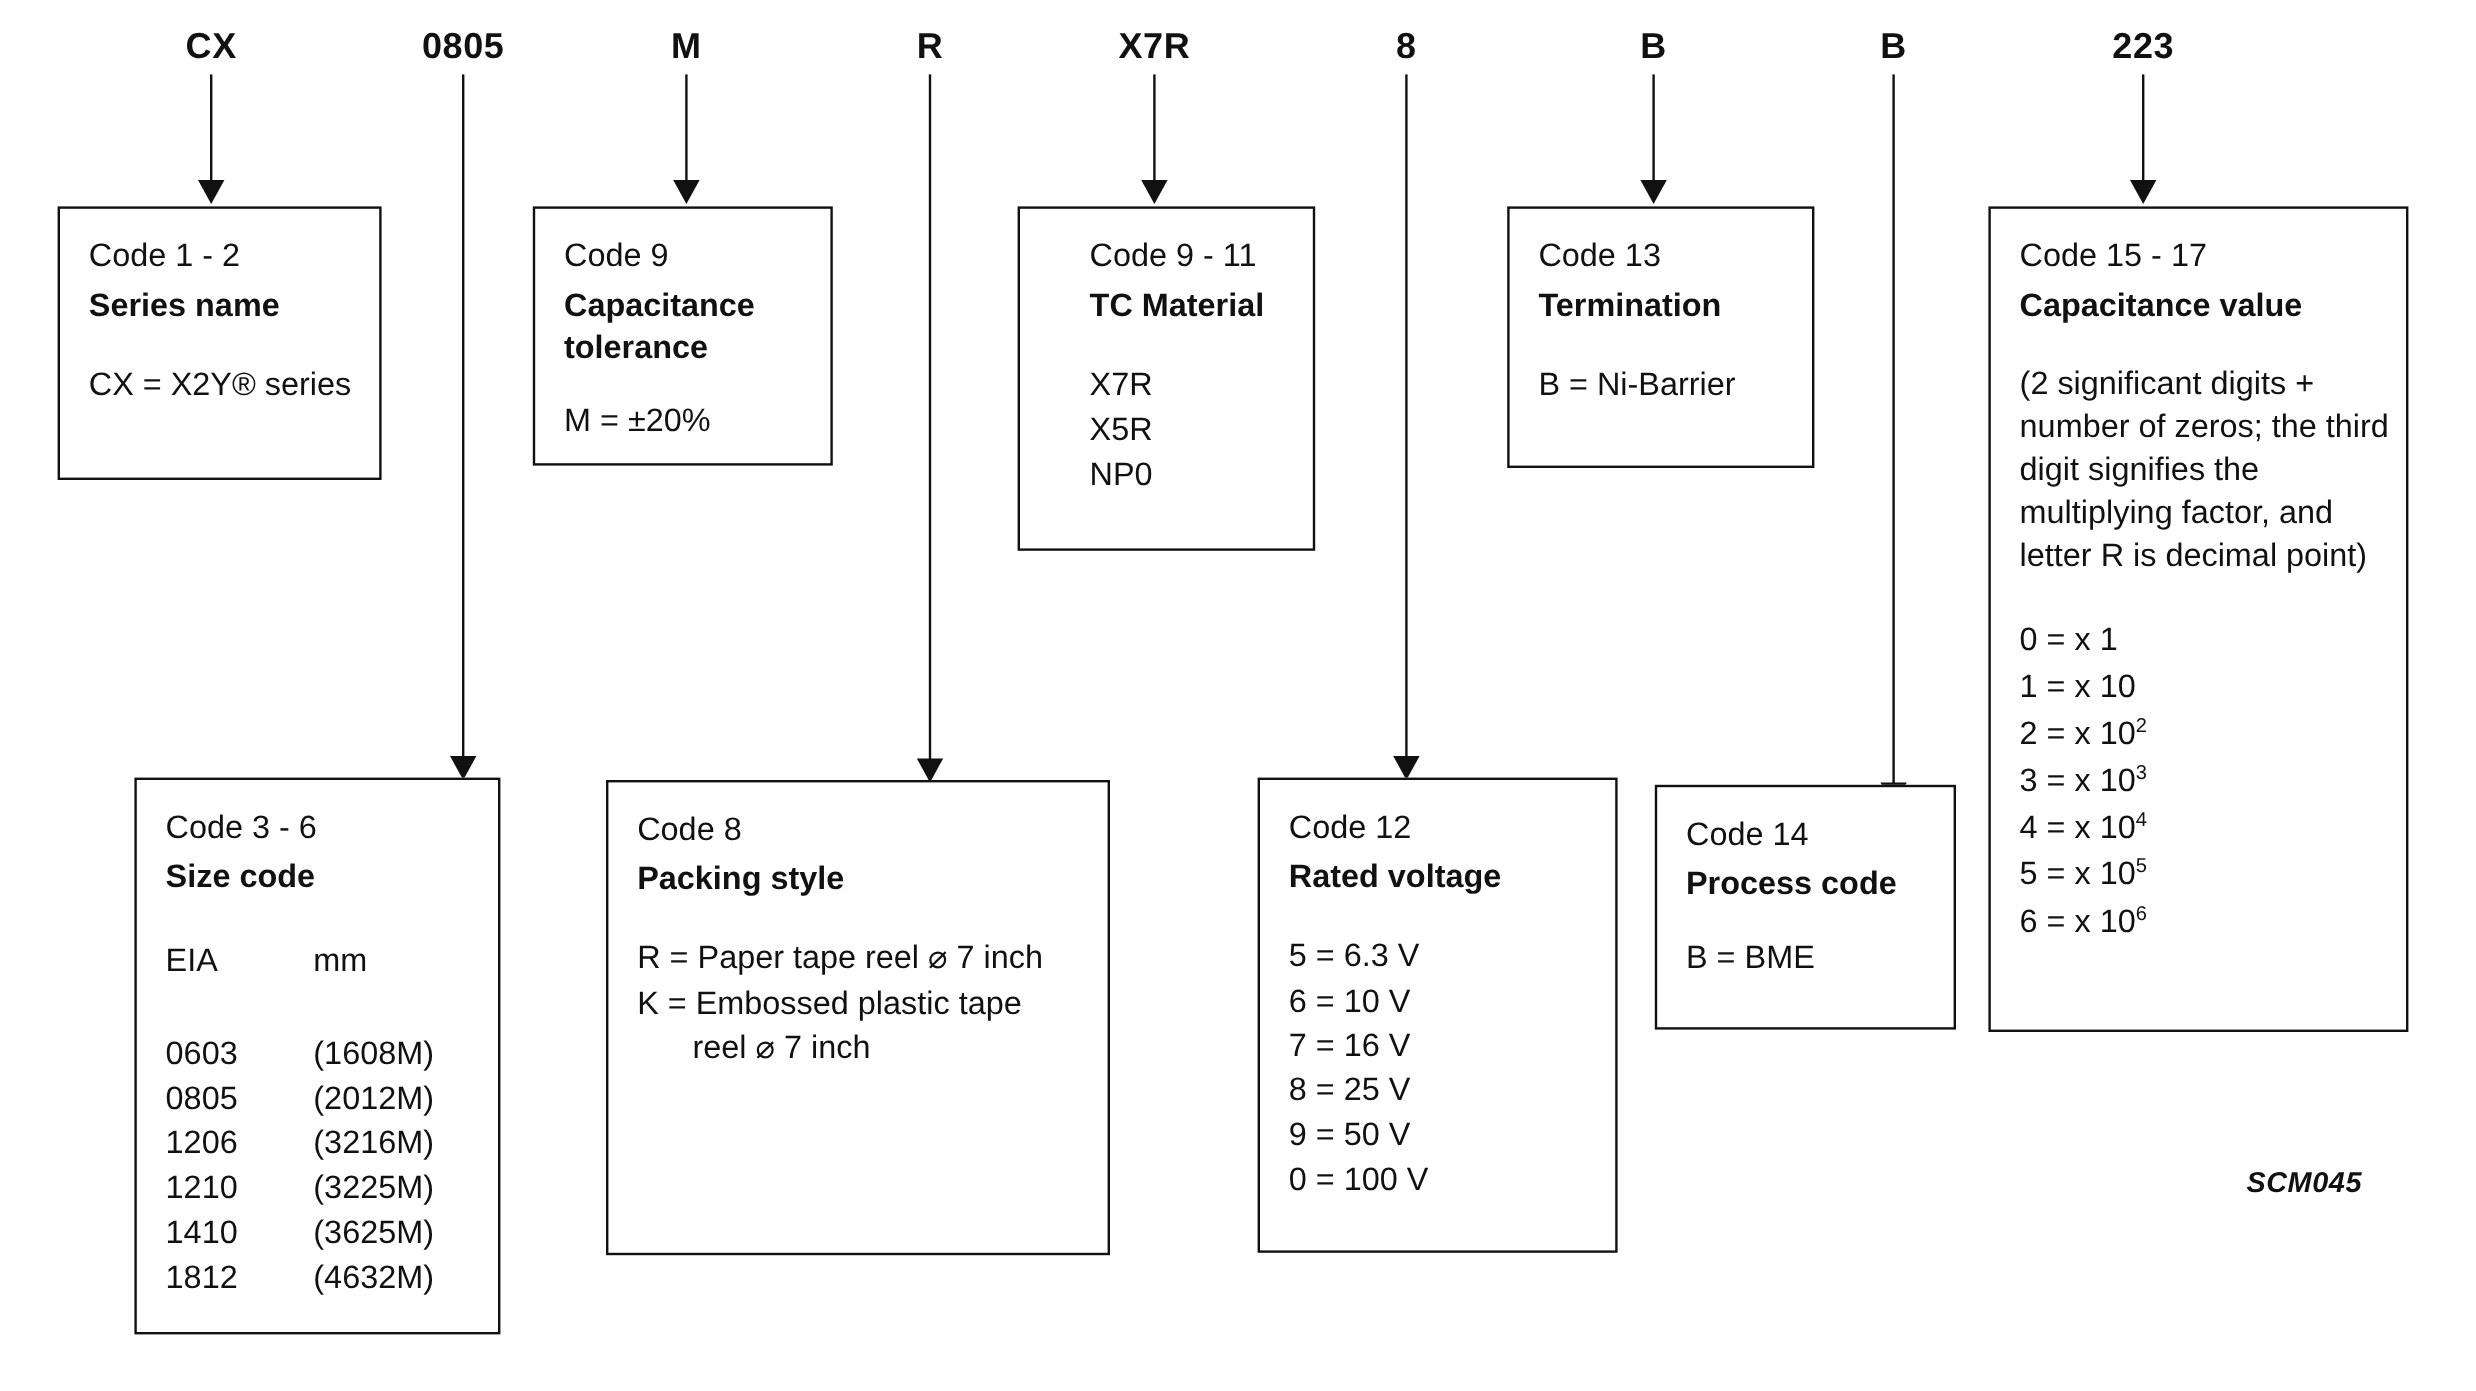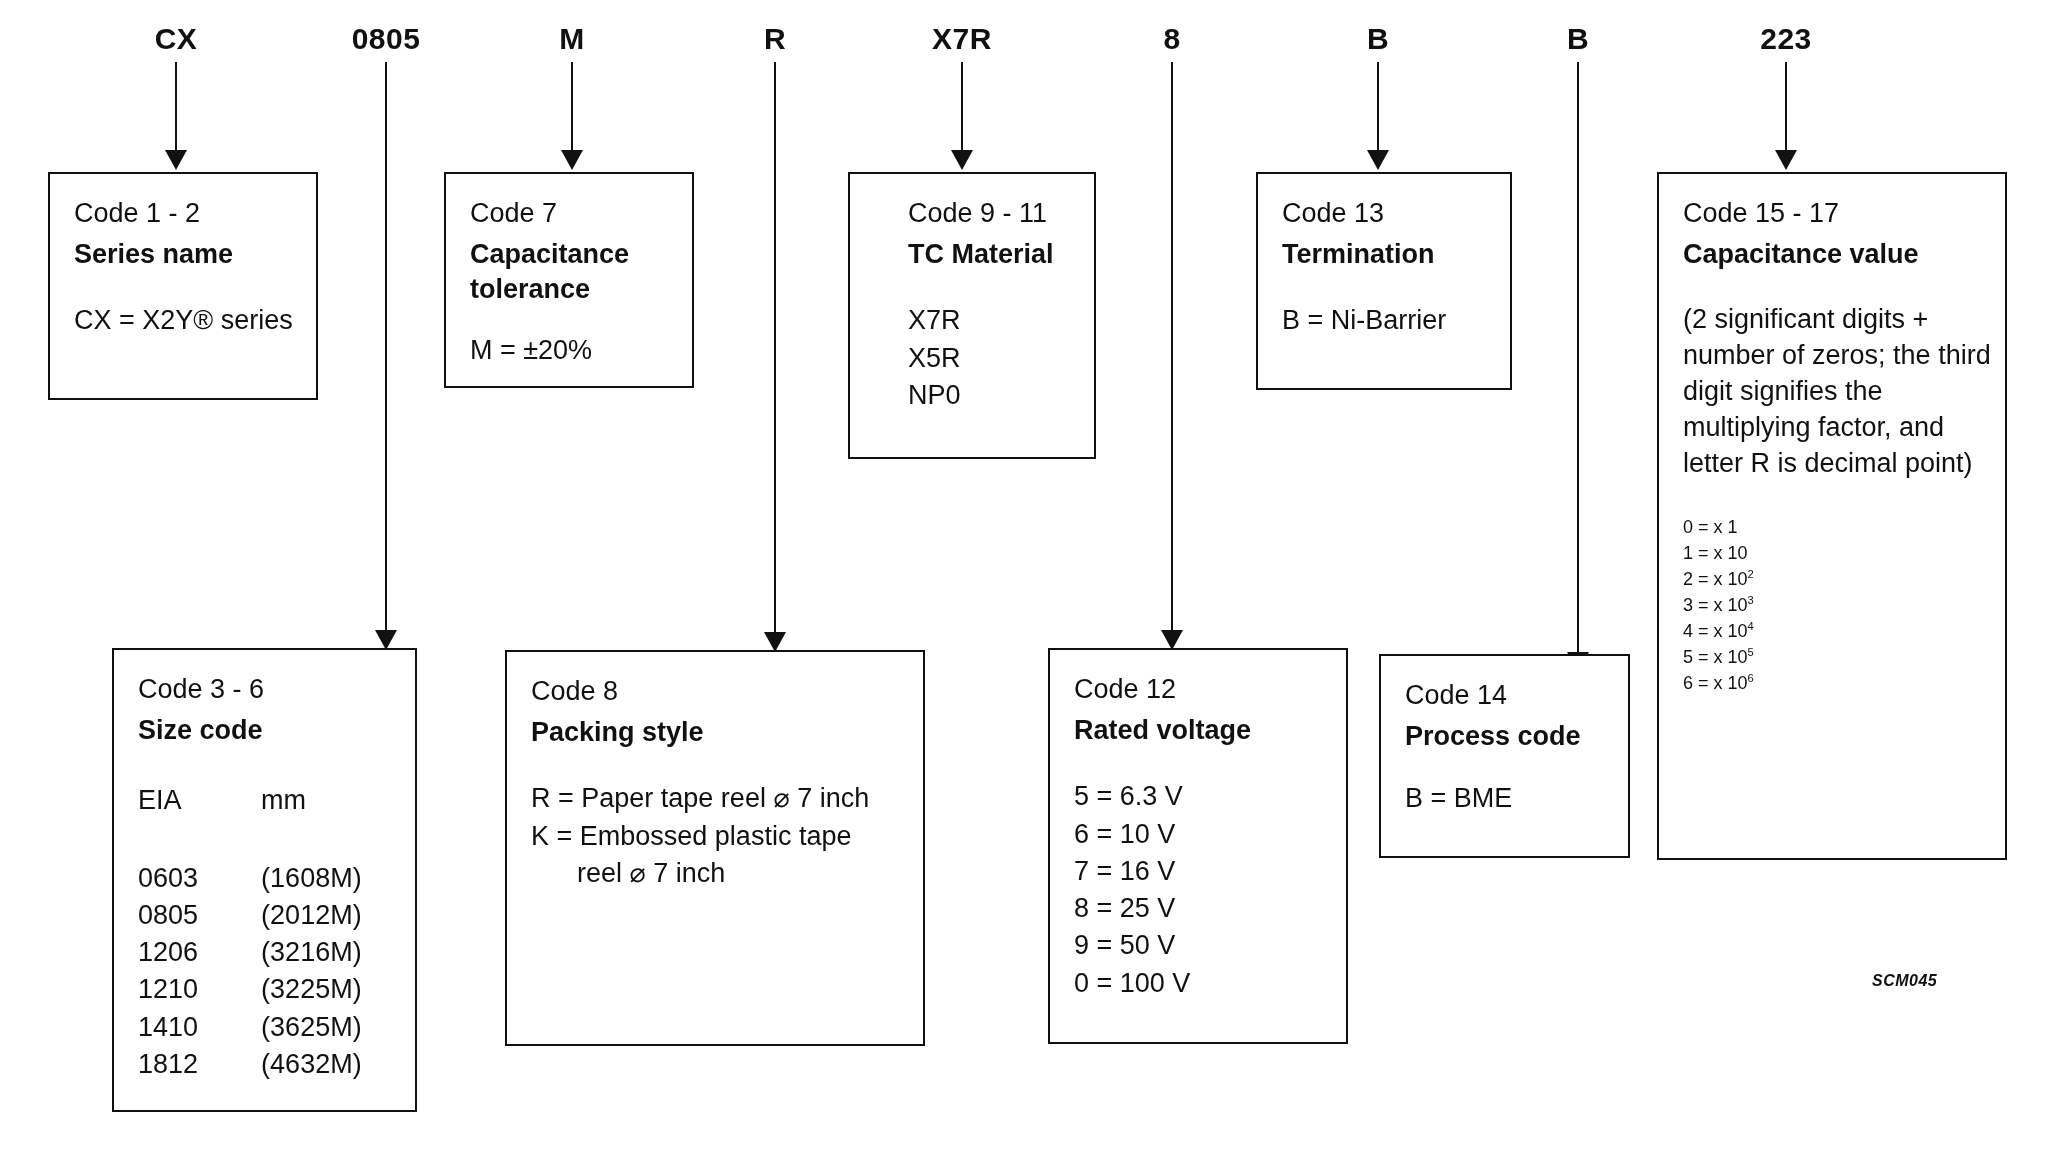--- a/index.html
+++ b/index.html
@@ -90,30 +90,30 @@
   }
   .size-head, .size-row {
     display: flex;
   }
   .size-head { margin-bottom: 40px; }
   .col-eia { width: 128px; }
   .col-mm  { width: 160px; }
 
   .mult-list {
     margin-top: 32px;
-    font-size: 18px;
+    font-size: 27px;
     line-height: 1.45;
   }
   .mult-list .mult { white-space: nowrap; }
   sup { font-size: 0.62em; vertical-align: super; line-height: 0; }
 
   
   .figure-id {
     position: absolute;
-    font-size: 16px;
+    font-size: 24px;
     font-weight: bold;
     font-style: italic;
     letter-spacing: 0.5px;
     white-space: nowrap;
   }
 </style>
 </head>
 <body>
 
 <div id="stage">
@@ -160,21 +160,21 @@
       <div class="code-label">Code 1 - 2</div>
       <div class="box-title">Series name</div>
       <div class="opt-list">
         <div class="opt">CX = X2Y® series</div>
       </div>
     </div>
   </div>
 
   <div class="box" style="left:444px; top:172px; width:250px; height:216px;">
     <div class="box-inner">
-      <div class="code-label">Code 7</div>
+      <div class="code-label">Code 9</div>
       <div class="box-title">Capacitance</div>
       <div class="box-title" style="margin-top:0;">tolerance</div>
       <div class="opt-list" style="margin-top:24px;">
         <div class="opt">M = ±20%</div>
       </div>
     </div>
   </div>
 
   <div class="box" style="left:848px; top:172px; width:248px; height:287px;padding-left:34px;">
     <div class="box-inner">

